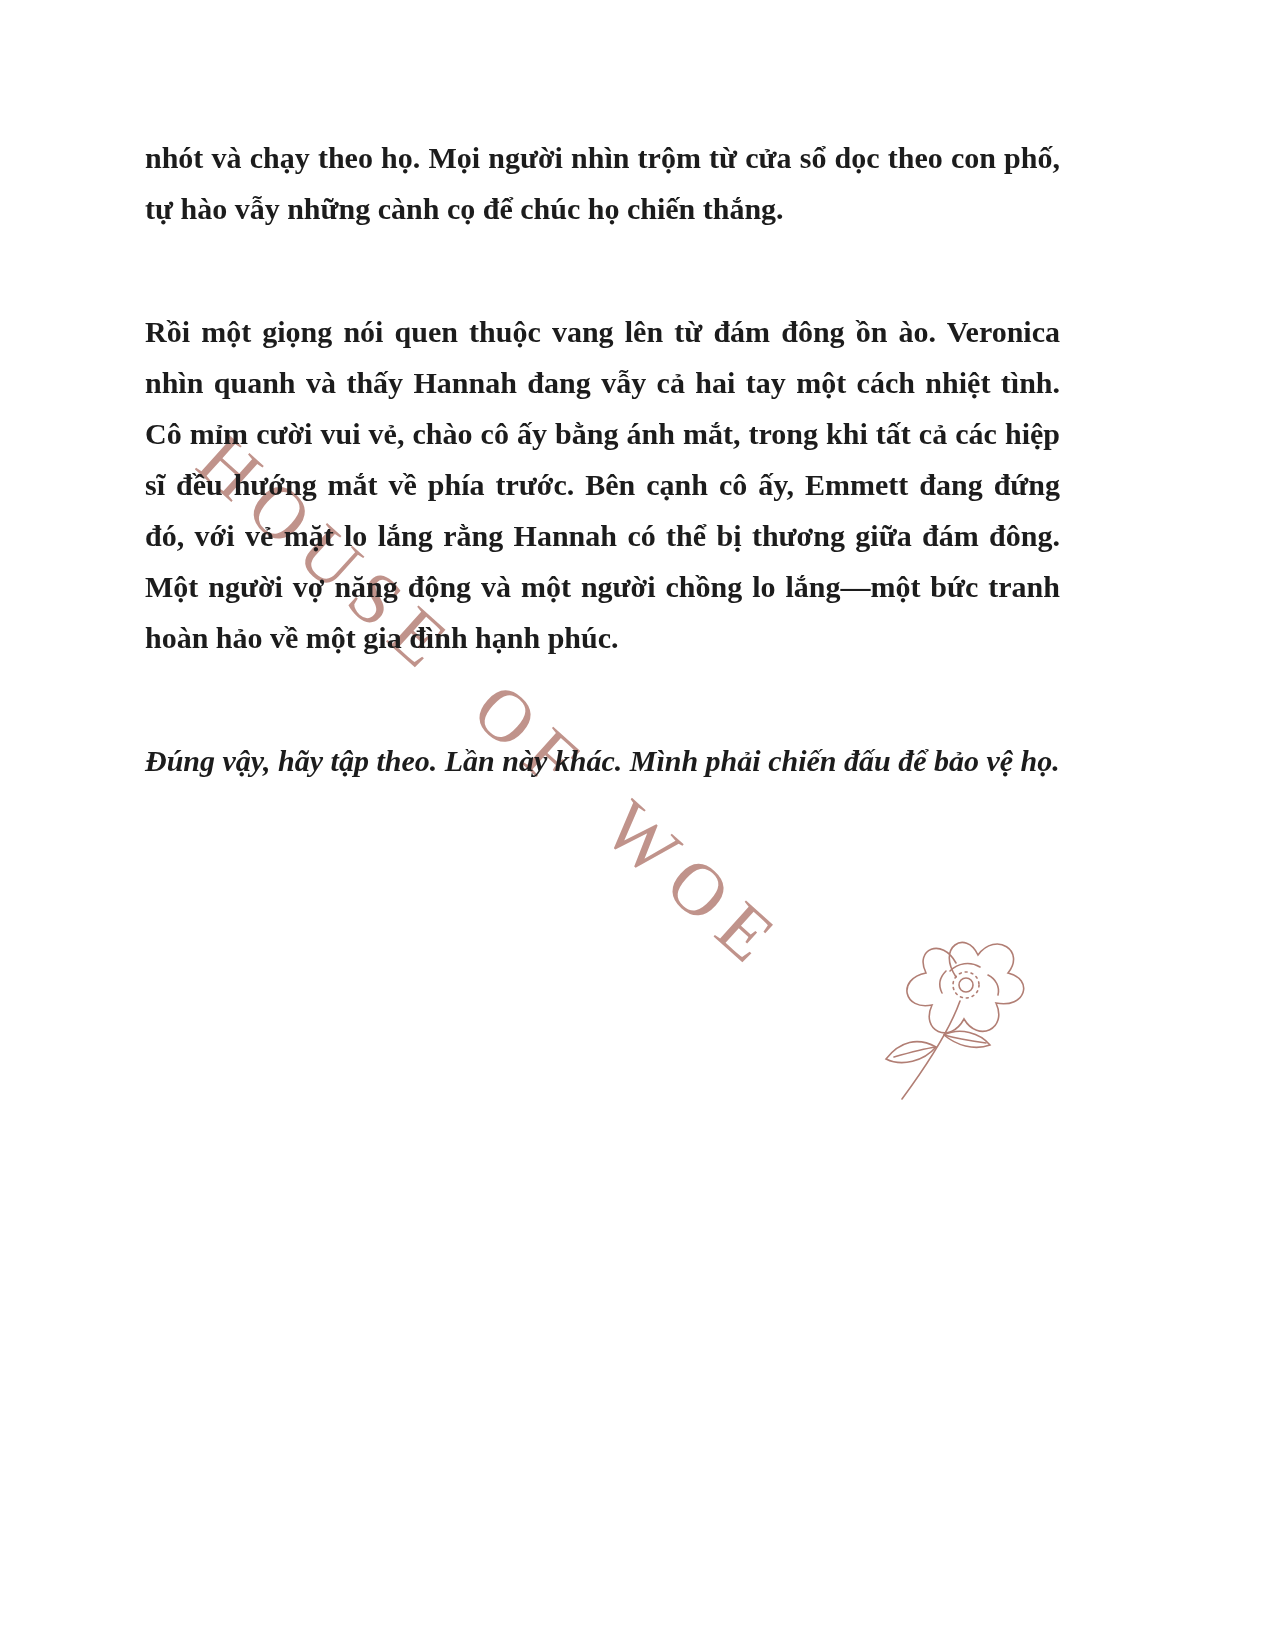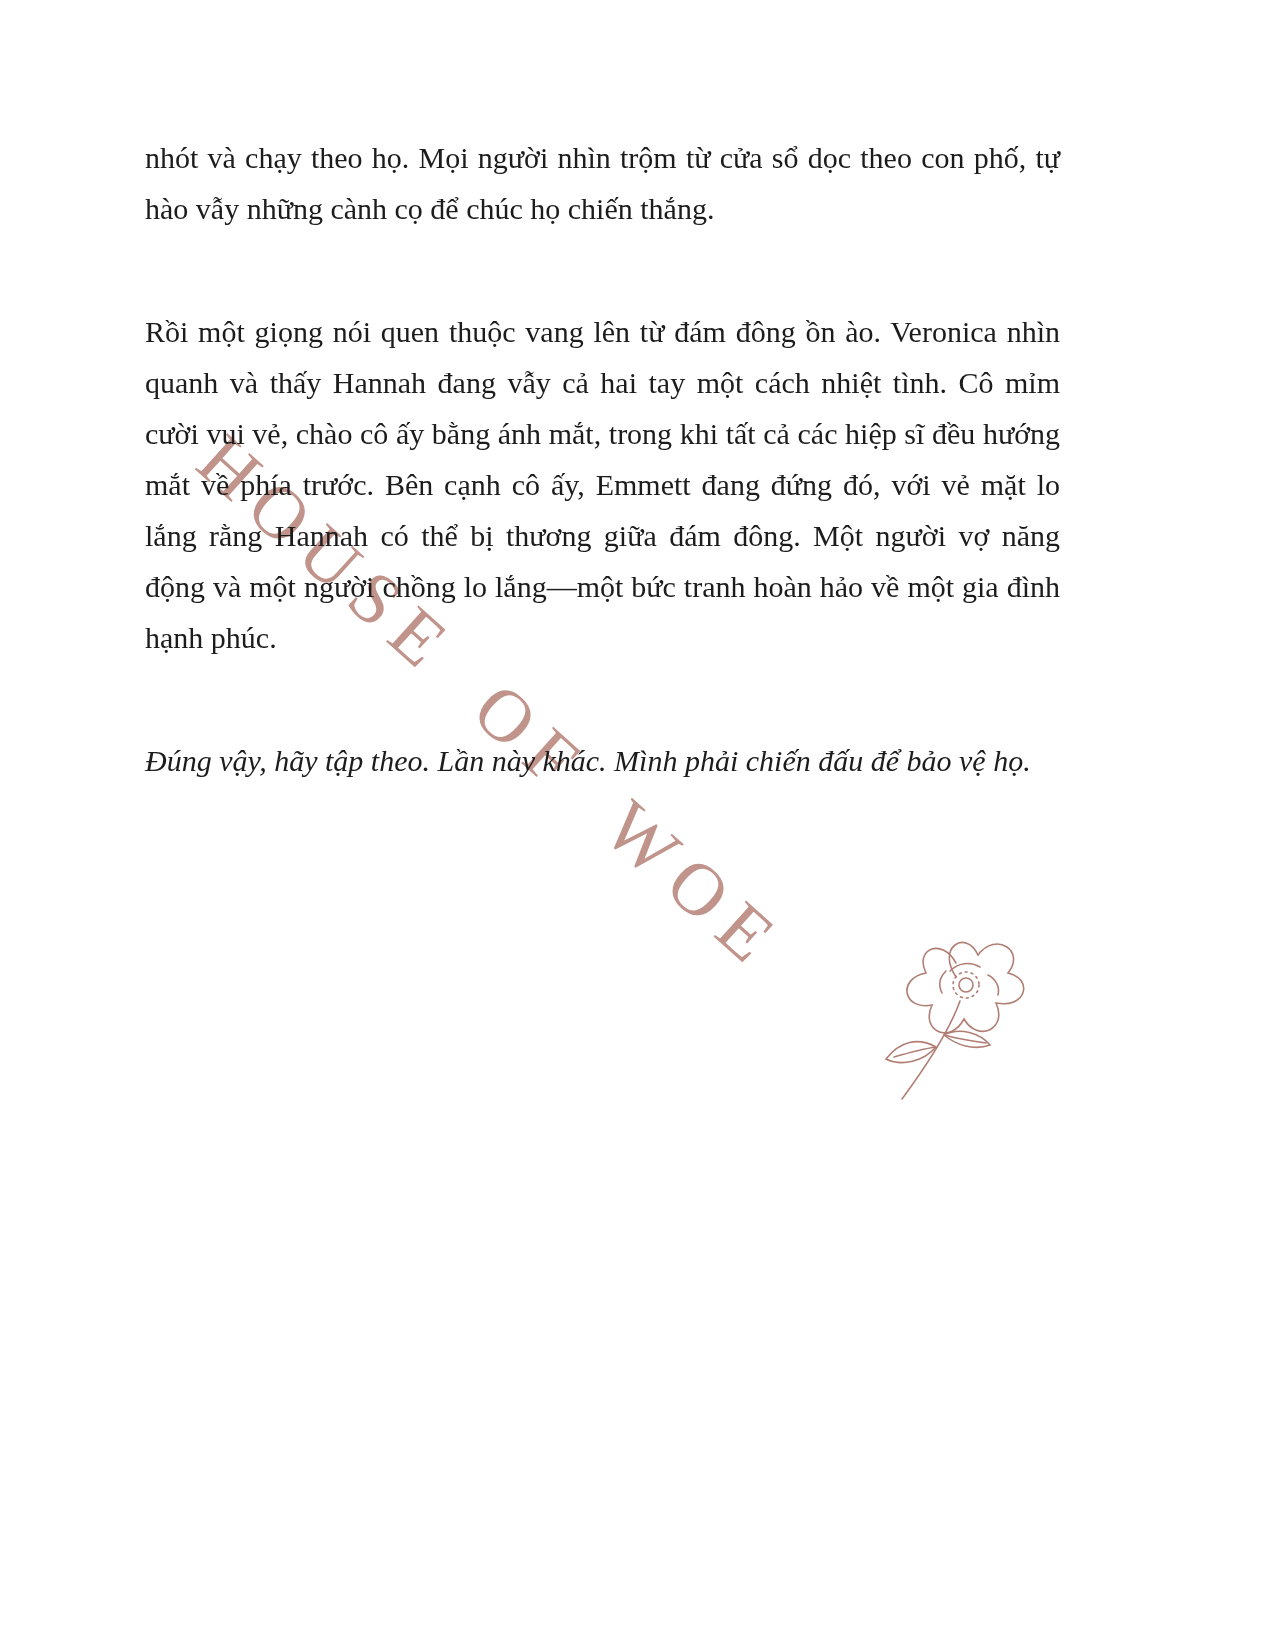--- a/index.html
+++ b/index.html
@@ -49,20 +49,21 @@
     width: 933px;
     z-index: 2;
     color: #1c1c1c;
     font-size: 30px;
     line-height: 51px;
   }
   .content p {
     margin: 0 18px 72px 0;
     text-align: justify;
     text-justify: inter-word;
+    font-weight: bold;
   }
   .content p.em {
     font-style: italic;
   }
   .content p:last-child {
     margin-bottom: 0;
   }
 </style>
 </head>
 <body>

